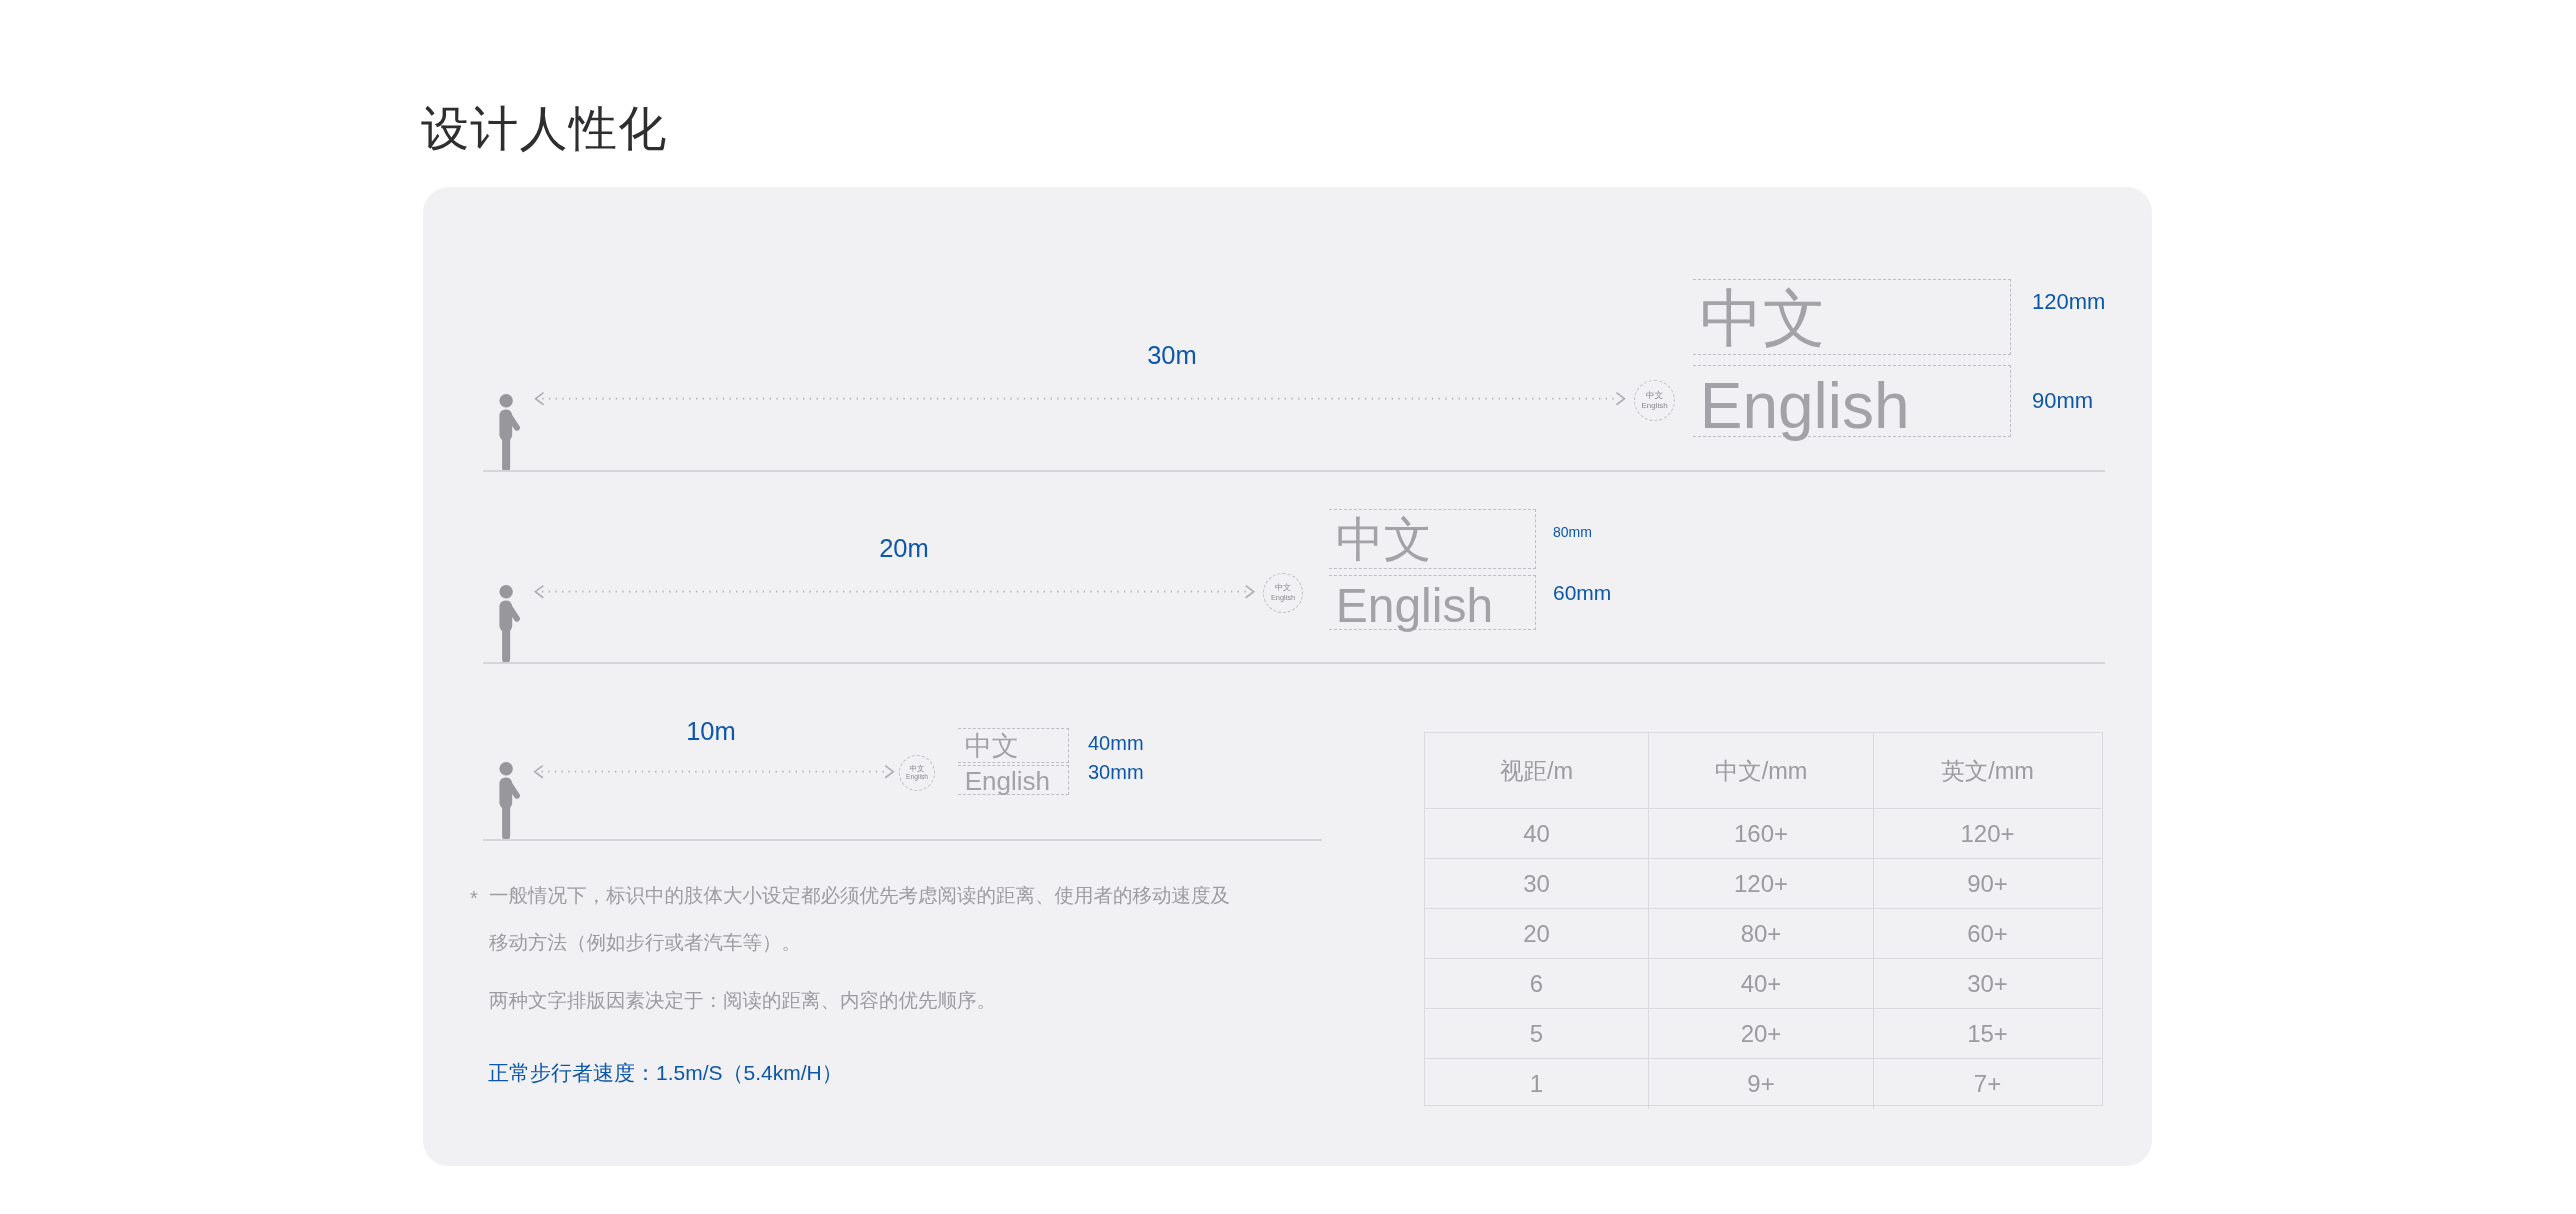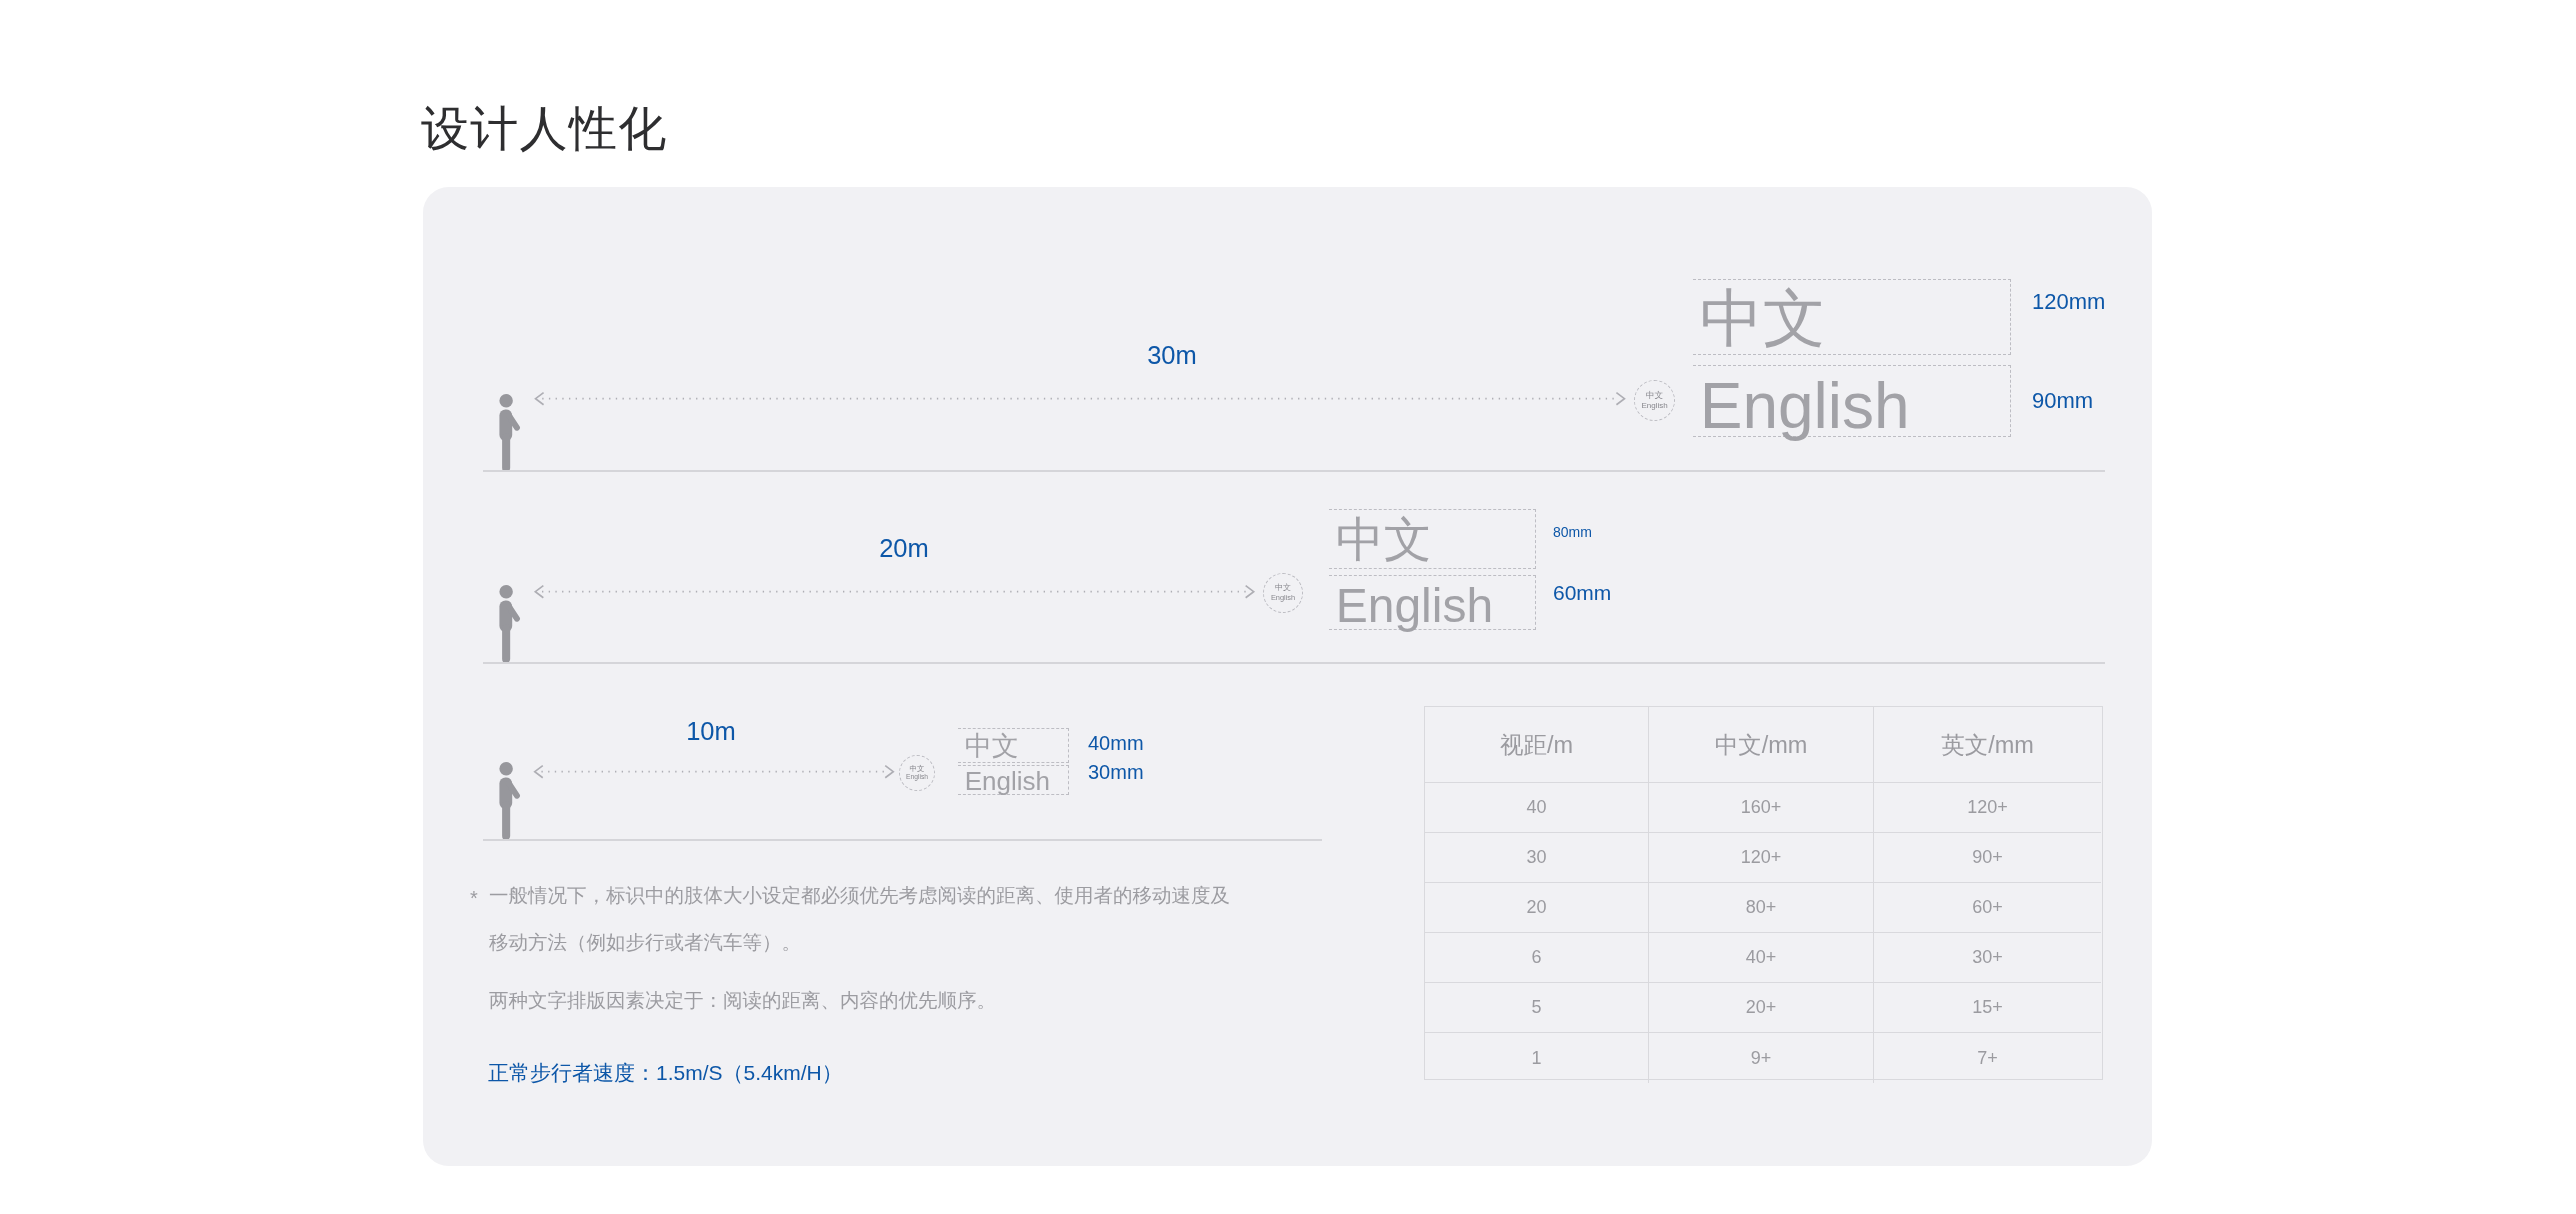--- a/index.html
+++ b/index.html
@@ -42,27 +42,27 @@
   
   .footnote{position:absolute;left:466px;top:1071px;width:845px;color:#9c9ca1;
       font-size:19.5px;line-height:47px;}
   .footnote .mark{position:absolute;left:4px;top:2.7px;font-size:20px;}
   .footnote .lines{margin-left:23px;}
   .fn-gap{height:10.7px;}
   .speed{position:absolute;left:488px;top:1059px;font-size:21px;font-weight:500;
       color:#0d57a8;white-space:nowrap;text-align:right;}
 
   
-  .vtable{position:absolute;left:1424px;top:706px;width:679px;height:374px;
+  .vtable{position:absolute;left:1424px;top:732px;width:679px;height:374px;
       display:grid;grid-template-columns:224px 225px 227px;
       grid-template-rows:76px repeat(6,50px);
       border:1.3px solid #d9d9dd;box-sizing:border-box;color:#9b9ba0;text-align:right;}
   .vtable .cell{display:flex;align-items:center;justify-content:center;
       border-right:1.3px solid #d9d9dd;border-bottom:1.3px solid #d9d9dd;
-      box-sizing:border-box;font-size:18px;}
+      box-sizing:border-box;font-size:24px;}
   .vtable .cell.head{font-size:23.5px;}
   .vtable .cell.lastcol{border-right:none;}
   .vtable .cell.lastrow{border-bottom:none;}
 </style>
 </head>
 <body>
 
 <div id="canvas">
 
   <h1 class="page-title">设计人性化</h1>

